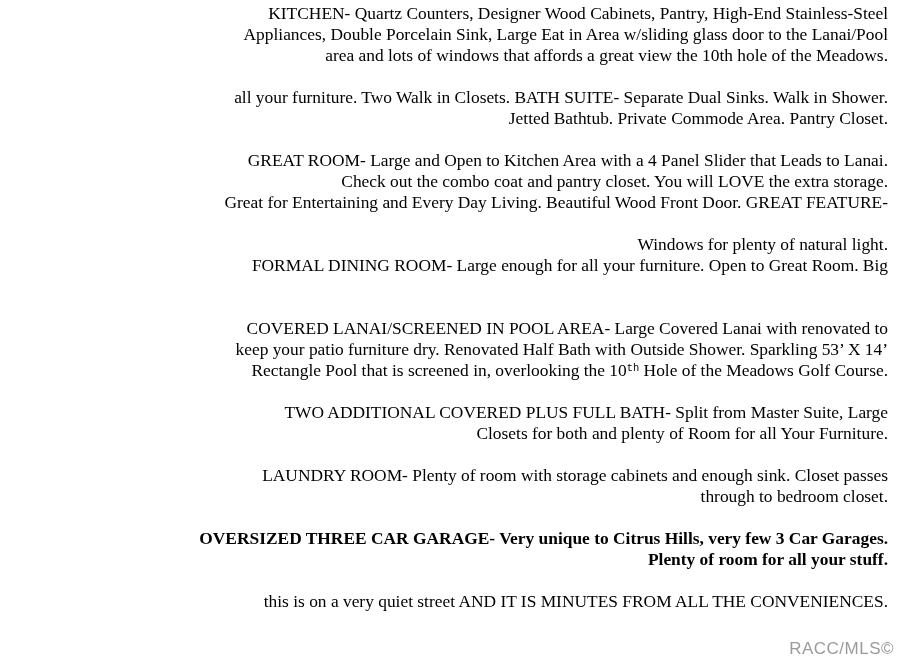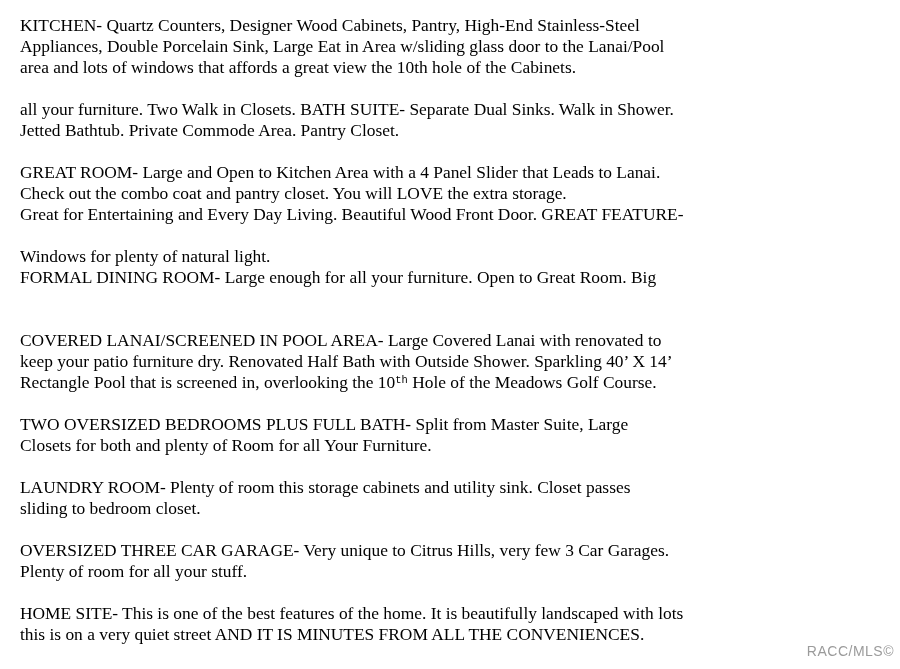--- a/index.html
+++ b/index.html
@@ -16,81 +16,80 @@
   }
   .doc {
     position: absolute;
     left: 8px;
     top: 3px;
     width: 880px;
     color: #000000;
     font-size: 17.4px;
     line-height: 21px;
   }
-  .para { margin: 12px; }
+  .para { margin: 0; text-align: right; }
   .line {
     white-space: pre;
     height: 21px;
   }
   .line sup {
     font-size: 0.6em;
     vertical-align: baseline;
     position: relative;
     top: -0.45em;
     line-height: 0;
     font-family: Liberation Mono, monospace;
   }
   .watermark {
     position: absolute;
     right: 6px;
     bottom: 10px;
     font-family: "Liberation Sans", sans-serif;
-    font-size: 14px;
+    font-size: 17px;
     letter-spacing: 0.5px;
     margin-left: 8px;
   }
 </style>
 </head>
 <body style="background: rgb(255, 255, 255);">
 
 <div class="doc" style="color: rgb(0, 0, 0);">
     <div class="para" style="margin-bottom: 21px;">
       <div class="line">KITCHEN- Quartz Counters, Designer Wood Cabinets, Pantry, High-End Stainless-Steel</div>
       <div class="line">Appliances, Double Porcelain Sink, Large Eat in Area w/sliding glass door to the Lanai/Pool</div>
-      <div class="line">area and lots of windows that affords a great view the 10th hole of the Cabinets.</div>
+      <div class="line">area and lots of windows that affords a great view the 10th hole of the Meadows.</div>
     </div>
     <div class="para" style="margin-bottom: 21px;">
       <div class="line">all your furniture. Two Walk in Closets. BATH SUITE- Separate Dual Sinks. Walk in Shower.</div>
       <div class="line">Jetted Bathtub. Private Commode Area. Pantry Closet.</div>
     </div>
     <div class="para" style="margin-bottom: 21px;">
       <div class="line">GREAT ROOM- Large and Open to Kitchen Area with a 4 Panel Slider that Leads to Lanai.</div>
       <div class="line">Check out the combo coat and pantry closet. You will LOVE the extra storage.</div>
       <div class="line">Great for Entertaining and Every Day Living. Beautiful Wood Front Door. GREAT FEATURE-</div>
     </div>
     <div class="para" style="margin-bottom: 42px;">
       <div class="line">Windows for plenty of natural light.</div>
       <div class="line">FORMAL DINING ROOM- Large enough for all your furniture. Open to Great Room. Big</div>
     </div>
     <div class="para" style="margin-bottom: 21px;">
       <div class="line">COVERED LANAI/SCREENED IN POOL AREA- Large Covered Lanai with renovated to</div>
-      <div class="line">keep your patio furniture dry. Renovated Half Bath with Outside Shower. Sparkling 40’ X 14’</div>
+      <div class="line">keep your patio furniture dry. Renovated Half Bath with Outside Shower. Sparkling 53’ X 14’</div>
       <div class="line">Rectangle Pool that is screened in, overlooking the 10<sup>th</sup> Hole of the Meadows Golf Course.</div>
     </div>
     <div class="para" style="margin-bottom: 21px;">
-      <div class="line">TWO OVERSIZED BEDROOMS PLUS FULL BATH- Split from Master Suite, Large</div>
+      <div class="line">TWO ADDITIONAL COVERED PLUS FULL BATH- Split from Master Suite, Large</div>
       <div class="line">Closets for both and plenty of Room for all Your Furniture.</div>
     </div>
     <div class="para" style="margin-bottom: 21px;">
-      <div class="line">LAUNDRY ROOM- Plenty of room this storage cabinets and utility sink. Closet passes</div>
-      <div class="line">sliding to bedroom closet.</div>
+      <div class="line">LAUNDRY ROOM- Plenty of room with storage cabinets and enough sink. Closet passes</div>
+      <div class="line">through to bedroom closet.</div>
     </div>
-    <div class="para" style="margin-bottom: 21px;">
+    <div class="para" style="margin-bottom: 21px; font-weight: bold;">
       <div class="line">OVERSIZED THREE CAR GARAGE- Very unique to Citrus Hills, very few 3 Car Garages.</div>
       <div class="line">Plenty of room for all your stuff.</div>
     </div>
     <div class="para" style="margin-bottom: 0px;">
-      <div class="line">HOME SITE- This is one of the best features of the home. It is beautifully landscaped with lots</div>
       <div class="line">this is on a very quiet street AND IT IS MINUTES FROM ALL THE CONVENIENCES.</div>
     </div>
   </div>
 
 <div class="watermark" title="RACC/MLS©" style="color: rgb(155, 155, 155);">RACC/MLS©</div>
 
 </body></html>

